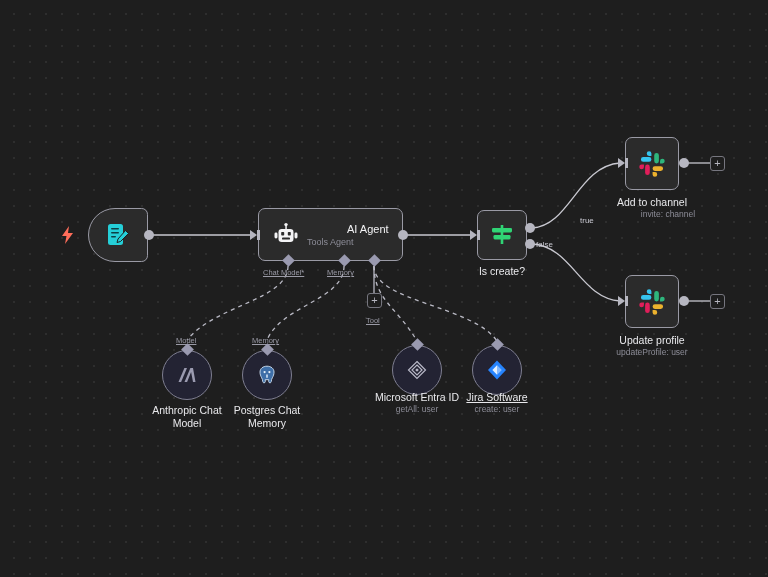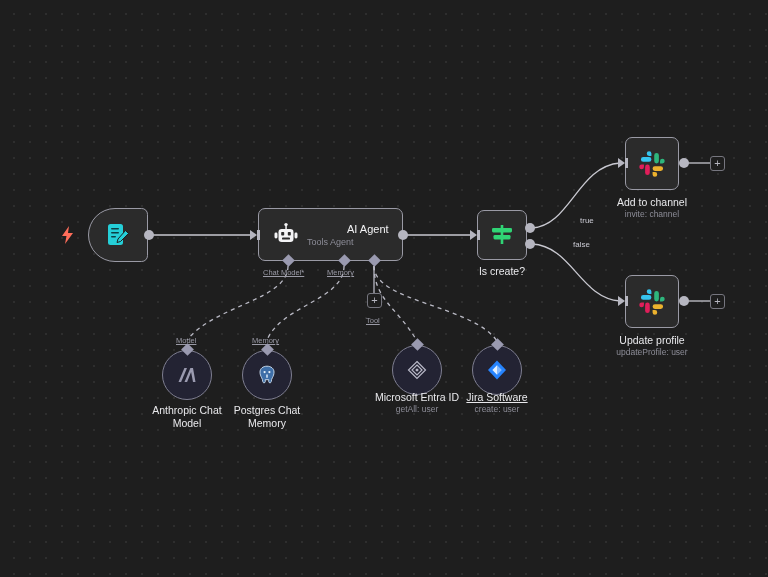--- a/index.html
+++ b/index.html
@@ -225,38 +225,38 @@
         <rect x="4.5" y="13" width="17" height="4.4" rx="1.3" fill="#30d475"></rect>
         <rect x="11.7" y="3" width="2.6" height="4" fill="#30d475"></rect>
         <rect x="11.7" y="10" width="2.6" height="3.4" fill="#30d475"></rect>
         <rect x="11.7" y="17" width="2.6" height="5" fill="#30d475"></rect>
       </svg>
     </span>
   </div>
   <div class="port-dot" style="left:525px; top:223px;"></div>
   <div class="io-label" style="left:536px; top:216px;margin-left:44px;">true</div>
   <div class="port-dot" style="left:525px; top:239px;"></div>
-  <div class="io-label" style="left:550px; top:240px;padding-left:23px;">false</div>
+  <div class="io-label" style="left:536px; top:240px;">false</div>
   <div class="nlabel" style="left:452px; top:265px; width:100px;">Is create?</div>
 
   <div class="port-arrow" style="left:618px; top:158px;"></div>
   <div class="node square" style="left:625px; top:137px; width:54px; height:53px;">
     <span>
       <svg width="28" height="28" viewBox="0 0 24 24" class="icon">
         <path d="M5.1 14.5a2 2 0 1 1-2-2h2zm1 0a2 2 0 0 1 4 0v5a2 2 0 0 1-4 0z" fill="#e01e5a"></path>
         <path d="M9.5 5.1a2 2 0 1 1 2-2v2zm0 1a2 2 0 0 1 0 4h-5a2 2 0 0 1 0-4z" fill="#36c5f0"></path>
         <path d="M18.9 9.5a2 2 0 1 1 2 2h-2zm-1 0a2 2 0 0 1-4 0v-5a2 2 0 0 1 4 0z" fill="#2eb67d"></path>
         <path d="M14.5 18.9a2 2 0 1 1-2 2v-2zm0-1a2 2 0 0 1 0-4h5a2 2 0 0 1 0 4z" fill="#ecb22e"></path>
       </svg>
     </span>
   </div>
   <div class="port-dot" style="left:679px; top:158px;"></div>
   <div class="plus-btn" style="left:710px; top:156px;">+</div>
   <div class="nlabel" style="left:592px; top:196px; width:120px;">Add to channel</div>
-  <div class="nsub" style="left:592px; top:209px; width:120px;">invite: channel</div>
+  <div class="nsub" style="left:608px; top:209px; width:120px;">invite: channel</div>
 
   <div class="port-arrow" style="left:618px; top:296px;"></div>
   <div class="node square" style="left:625px; top:275px; width:54px; height:53px;">
     <span>
       <svg width="28" height="28" viewBox="0 0 24 24" class="icon">
         <path d="M5.1 14.5a2 2 0 1 1-2-2h2zm1 0a2 2 0 0 1 4 0v5a2 2 0 0 1-4 0z" fill="#e01e5a"></path>
         <path d="M9.5 5.1a2 2 0 1 1 2-2v2zm0 1a2 2 0 0 1 0 4h-5a2 2 0 0 1 0-4z" fill="#36c5f0"></path>
         <path d="M18.9 9.5a2 2 0 1 1 2 2h-2zm-1 0a2 2 0 0 1-4 0v-5a2 2 0 0 1 4 0z" fill="#2eb67d"></path>
         <path d="M14.5 18.9a2 2 0 1 1-2 2v-2zm0-1a2 2 0 0 1 0-4h5a2 2 0 0 1 0 4z" fill="#ecb22e"></path>
       </svg>

